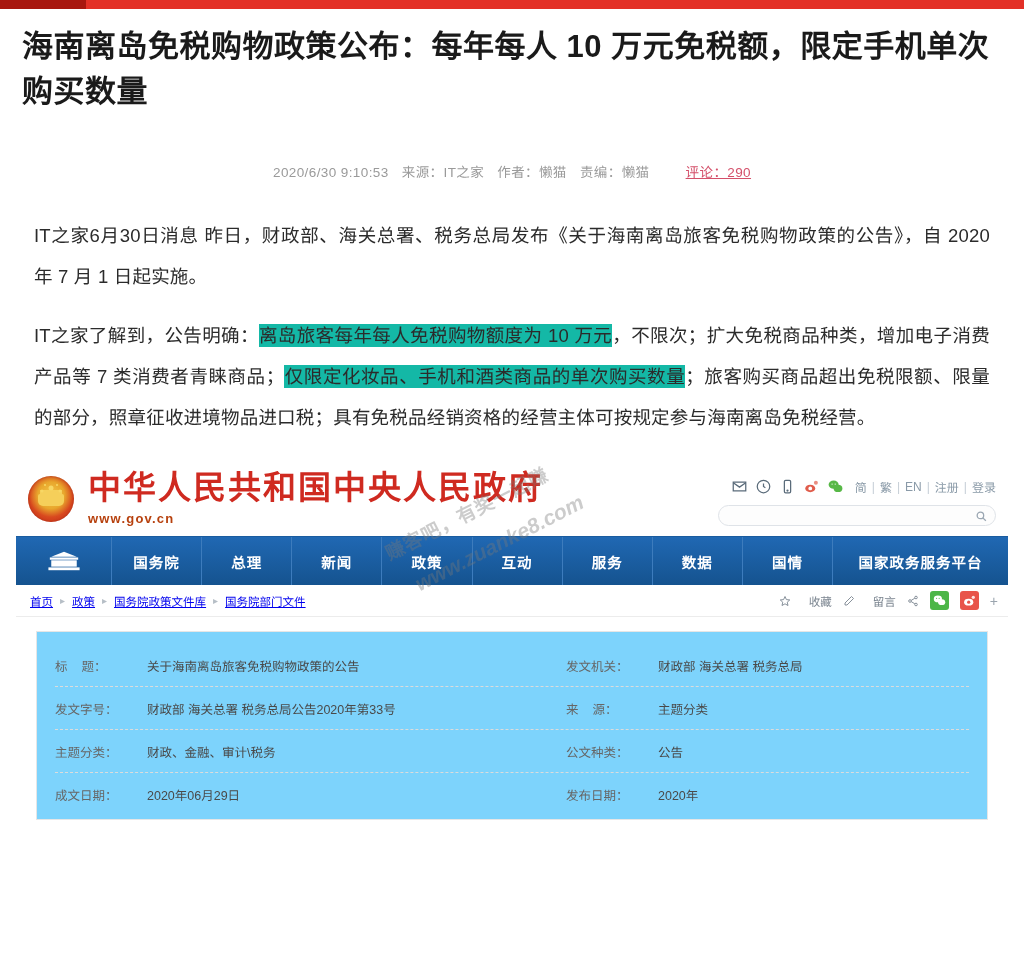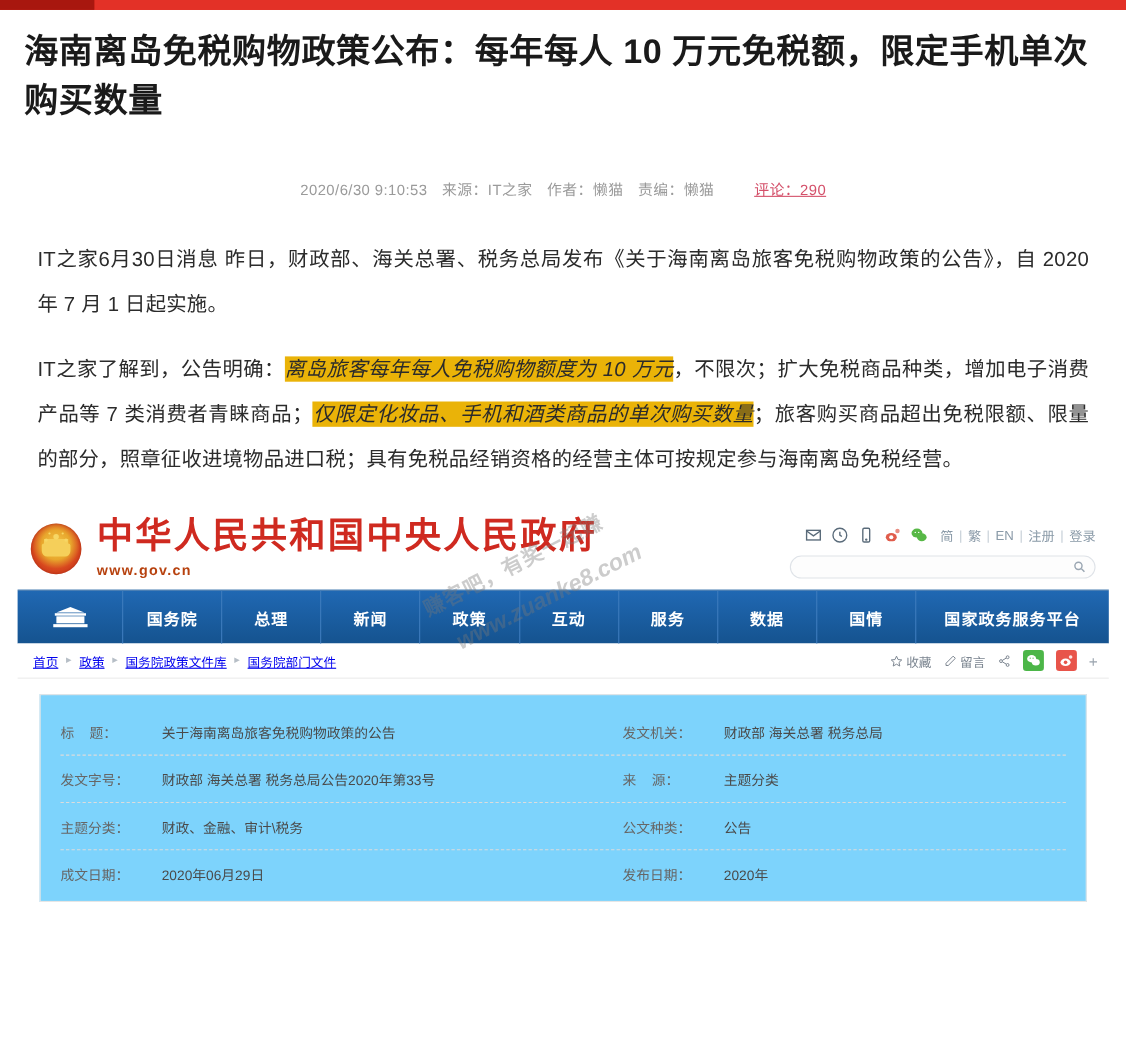--- a/index.html
+++ b/index.html
@@ -49,21 +49,21 @@
   
   .body-text {
     margin: 34px 16px 0 16px;
     font-size: 18.5px;
     line-height: 2.22;
     color: #2b2b2b;
     letter-spacing: 0.2px;
     text-align: justify;
   }
   .body-text p { margin: 0 0 18px 0; }
-  .hl { background: #eab308; padding: 1px 0; font-style: italic; }
+  .hl { background: #14b8a6; padding: 1px 0; }
 
   
   .watermark {
     position: absolute;
     left: 370px;
     top: 430px;
     width: 330px;
     height: 150px;
     pointer-events: none;
     z-index: 5;
@@ -200,21 +200,21 @@
   .crumb-row {
     display: flex; align-items: center; justify-content: space-between;
     height: 32px;
     padding: 0 10px 0 14px;
     border-bottom: 1px solid #ececec;
     background: #fff;
   }
   .crumbs { font-size: 11.5px; color: #5c6670; display: flex; align-items: center; gap: 7px; text-align: right; }
   .crumbs .arrow { color: #b6bec6; font-size: 10px; }
   .crumb-actions { display: flex; align-items: center; gap: 11px; font-size: 11.5px; color: #7b8590; }
-  .crumb-actions .act { display: flex; align-items: center; gap: 3px; }
+  .crumb-actions .act { display: flex; align-items: center; gap: 18px; }
   .crumb-actions svg { width: 12px; height: 12px; }
   .sq { width: 19px; height: 19px; border-radius: 3px; display: inline-flex; align-items: center; justify-content: center; }
   .sq.green { background: #4cb648; }
   .sq.red { background: #e8544a; }
   .sq svg { width: 13px; height: 13px; fill: #fff; }
   .plus { color: #9aa4ae; font-size: 14px; }
 
   
   .info-card {
     margin: 14px 20px 0 20px;

